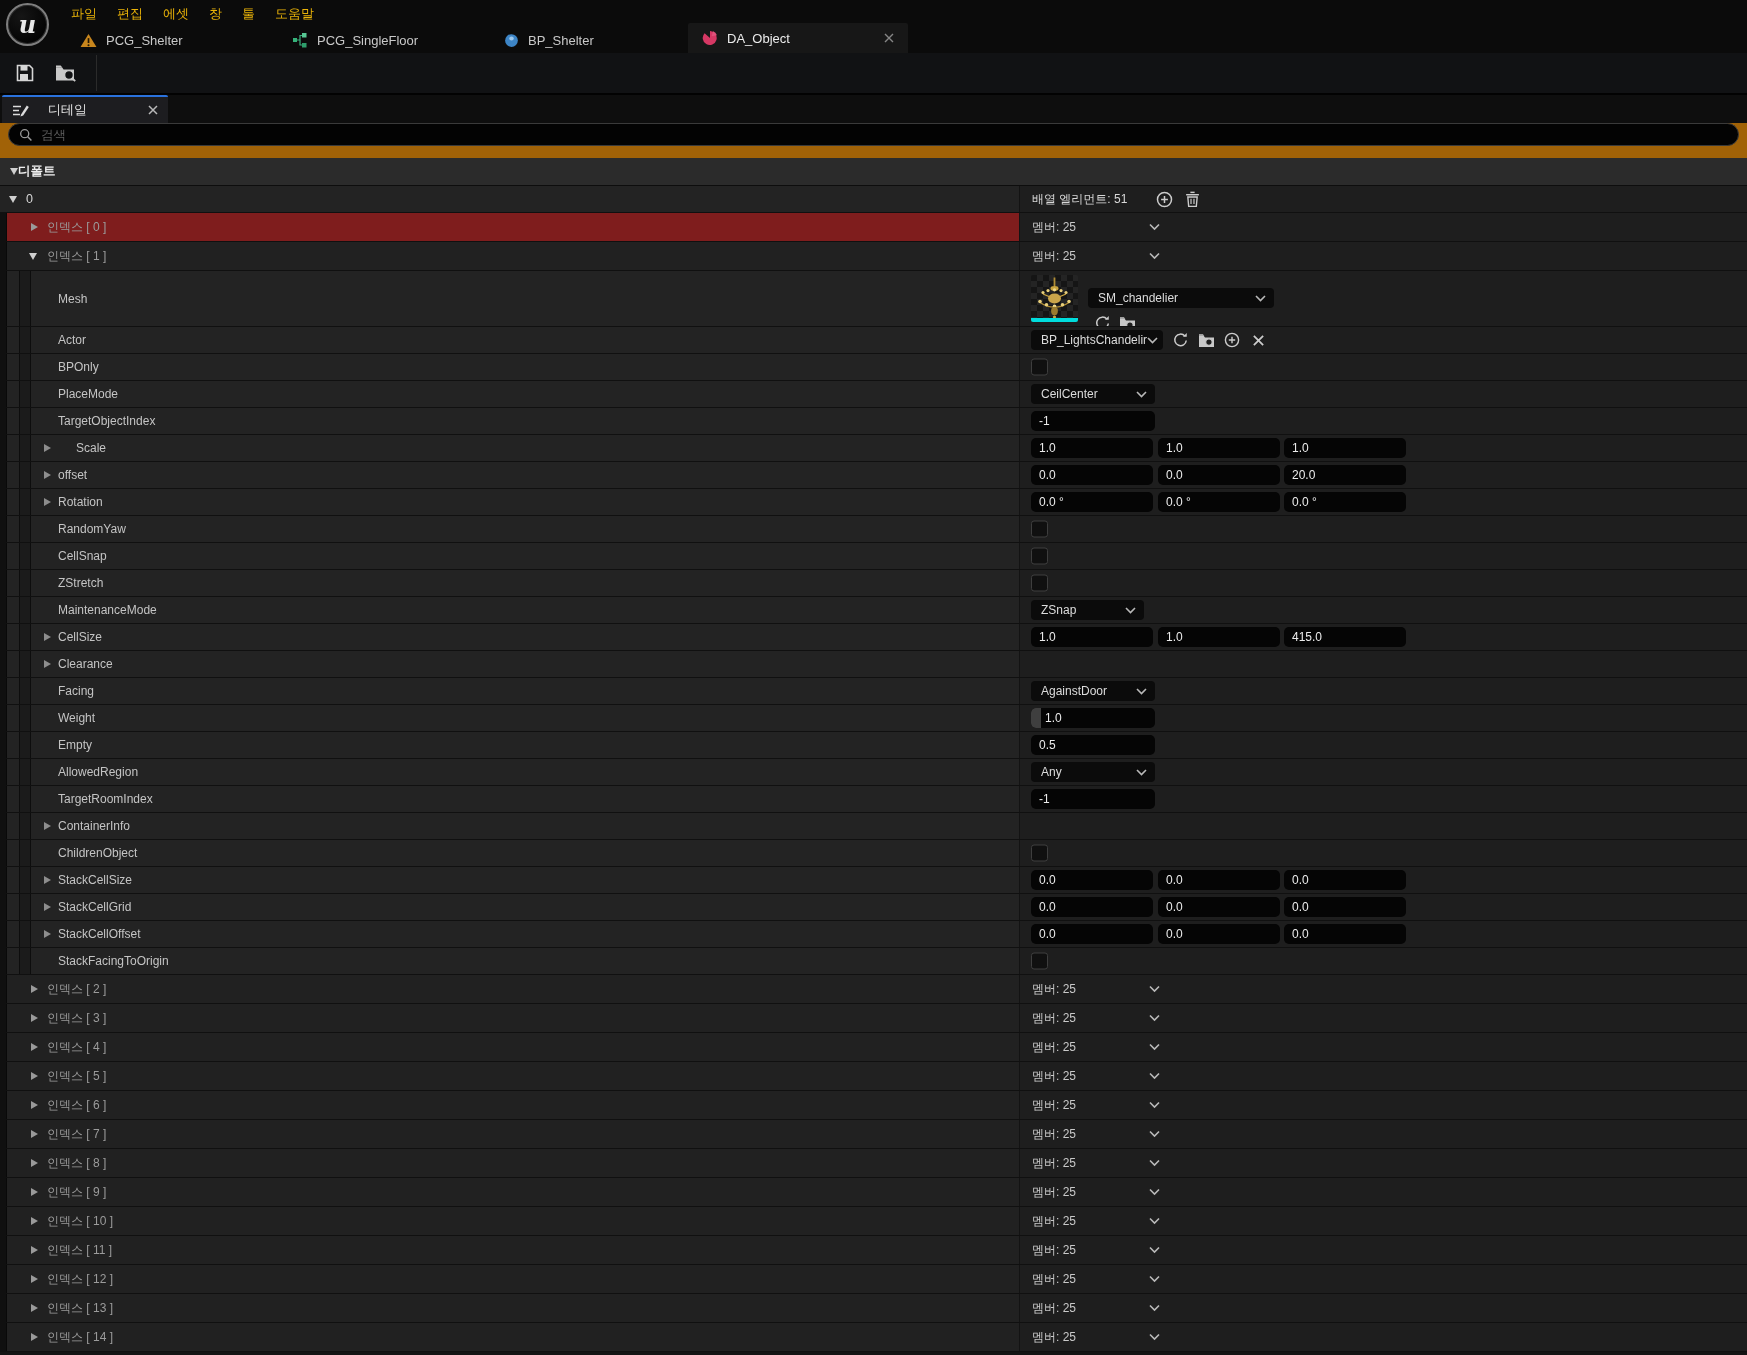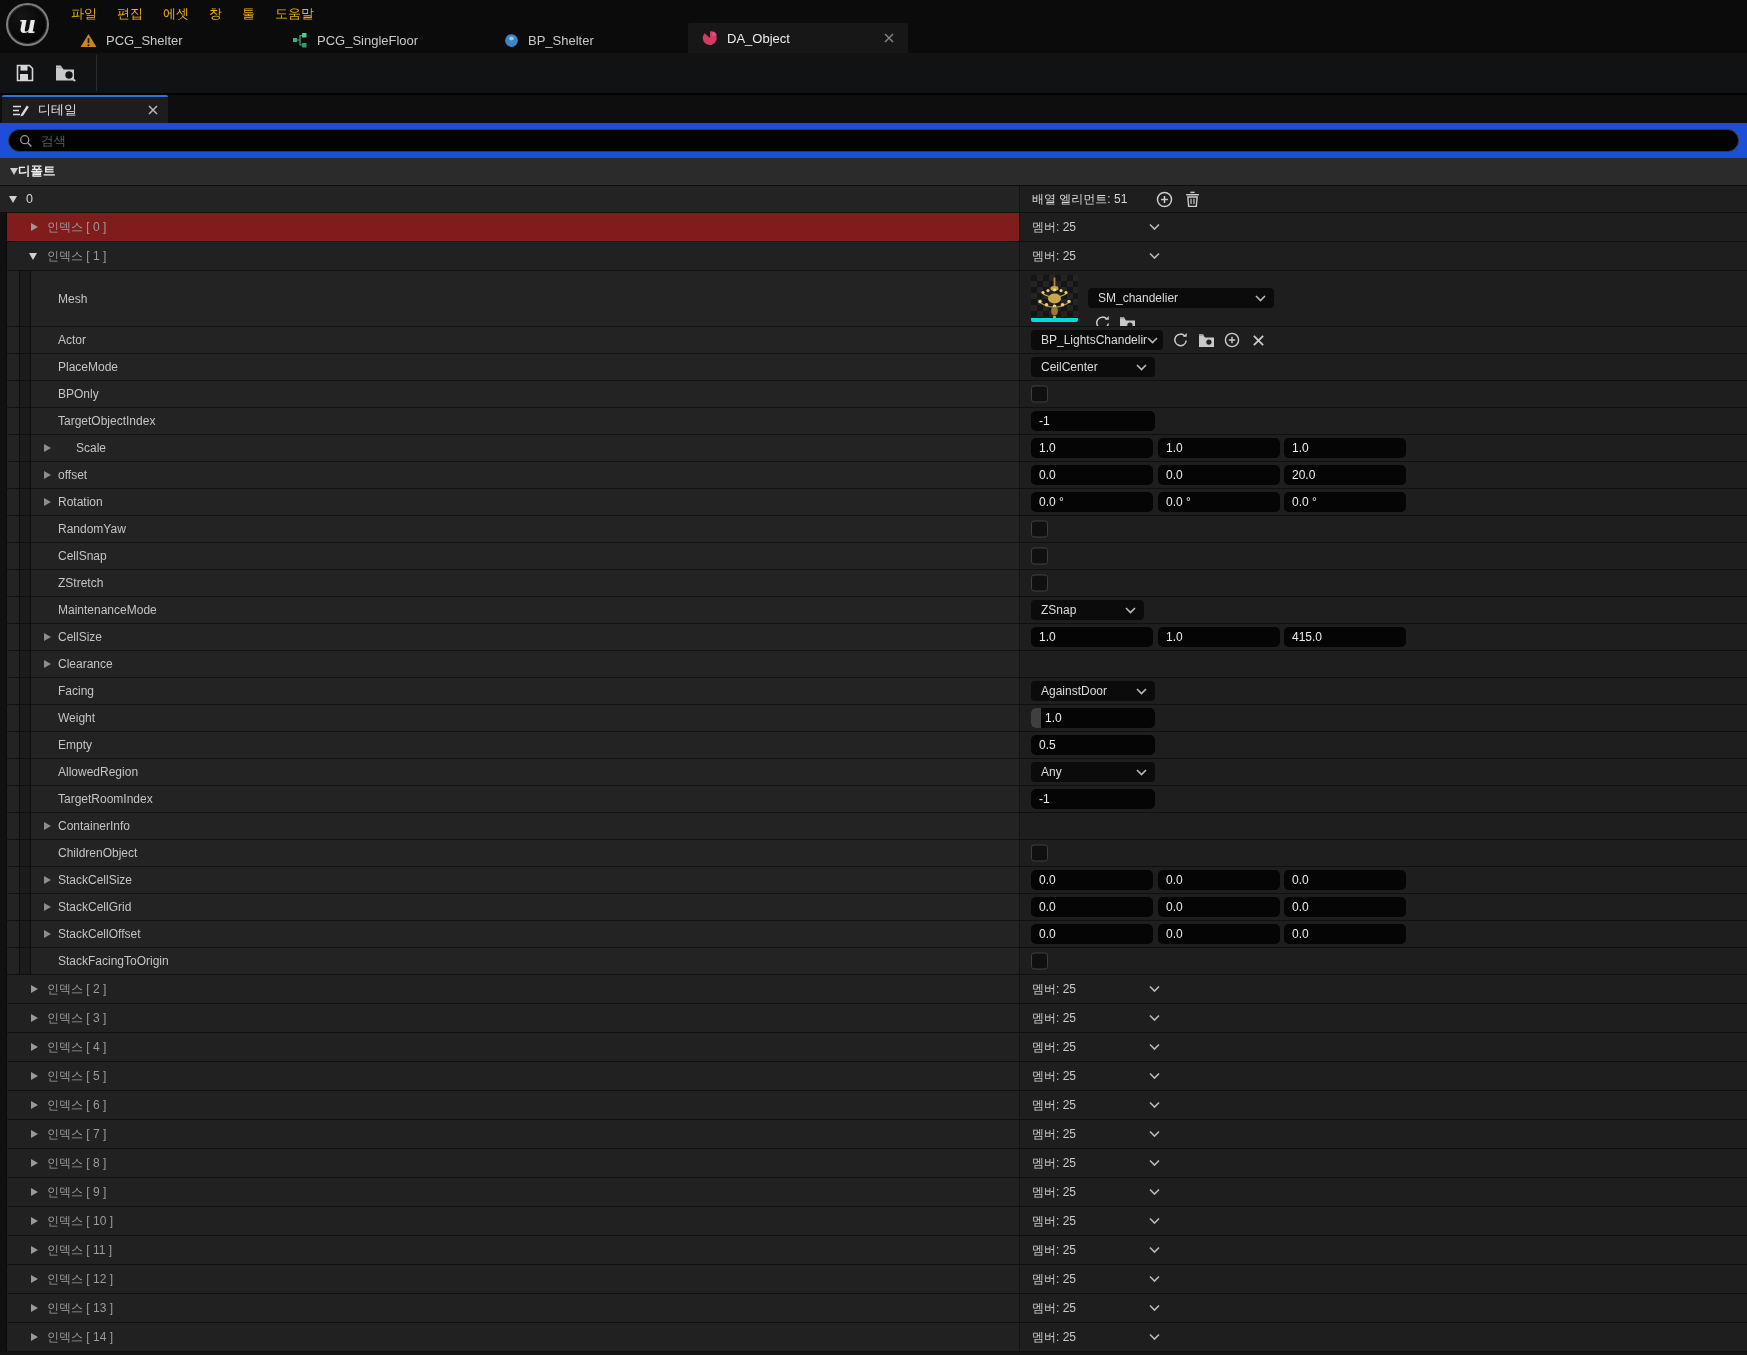--- a/index.html
+++ b/index.html
@@ -30,27 +30,27 @@
   
   .toolbar{position:absolute;left:0;top:53px;right:0;height:42px;background:#111214;
     border-bottom:2px solid #020202;display:flex;align-items:center}
   .tbtn{width:32px;height:32px;display:flex;align-items:center;justify-content:center;
     background:none;border:0;margin-left:9px;border-radius:4px}
   .tsep{width:1px;height:36px;background:#2b2b2b;margin-left:14px}
 
   
   .ptabs{position:absolute;left:0;top:95px;right:0;height:28px;background:#0e0e0e}
   .ptab{position:absolute;left:2px;top:0;width:166px;height:28px;background:#1d1d20;
-    border-top:2px solid #2a72de;display:flex;align-items:center;padding:0 10px;gap:9px;
+    border-top:2px solid #2a72de;display:flex;align-items:center;padding:0 10px;gap:19px;
     border-radius:2px 2px 0 0}
   .ptab .lbl{font-size:13px;color:#e4e4e4;flex:1}
 
   
-  .searchrow{position:absolute;left:0;top:123px;right:0;height:35px;background:#1d4ed8;
-    display:flex;align-items:center;padding:0 8px}
+  .searchrow{position:absolute;left:0;top:123px;right:0;height:35px;background:#a16207;
+    display:flex;align-items:flex-start;padding:0 8px}
   .searchbox{flex:1;height:23px;background:#030303;border:1px solid #3a3a3a;border-radius:12px;
     display:flex;align-items:center;padding:0 10px;gap:8px}
   .searchbox input{flex:1;background:transparent;border:0;outline:0;color:#c9c9c9;font-size:12.5px;
     font-family:inherit}
   .searchbox input::placeholder{color:#5f5f5f}
 
   
   .sechdr{position:absolute;left:0;top:158px;right:0;height:28px;background:#2b2b2b;
     border-bottom:1px solid #0d0d0d;display:flex;align-items:center;padding-left:10px;gap:0}
   .sechdr .t{font-size:12.5px;color:#ededed;font-weight:bold}
@@ -377,41 +377,41 @@
                 <path d="M2 2l10 10M12 2L2 12" stroke="#cccccc" stroke-width="1.9"></path>
               </svg>
             </span>
           </button>
         </div>
       </div>
       <div class="row" style="height:27px">
         <div class="lc" style="padding-left:58px">
           <i class="g1"></i>
           <i class="g2"></i>
+          <span class="plabel">BPOnly</span>
+        </div>
+        <div class="vc">
+          <span class="cb"></span>
+        </div>
+      </div>
+      <div class="row" style="height:27px">
+        <div class="lc" style="padding-left:58px">
+          <i class="g1"></i>
+          <i class="g2"></i>
           <span class="plabel">PlaceMode</span>
         </div>
         <div class="vc">
           <div class="combo" style="left:11px;width:124px">
             <span>CeilCenter</span>
             <span class="ic">
               <svg width="11" height="7" viewBox="0 0 11 7">
                 <path d="M1 1l4.5 4.5L10 1" fill="none" stroke="#b9b9b9" stroke-width="1.6"></path>
               </svg>
             </span>
           </div>
-        </div>
-      </div>
-      <div class="row" style="height:27px">
-        <div class="lc" style="padding-left:58px">
-          <i class="g1"></i>
-          <i class="g2"></i>
-          <span class="plabel">BPOnly</span>
-        </div>
-        <div class="vc">
-          <span class="cb"></span>
         </div>
       </div>
       <div class="row" style="height:27px">
         <div class="lc" style="padding-left:58px">
           <i class="g1"></i>
           <i class="g2"></i>
           <span class="plabel">TargetObjectIndex</span>
         </div>
         <div class="vc">
           <div class="fld" style="left:11px;width:124px">-1</div>

